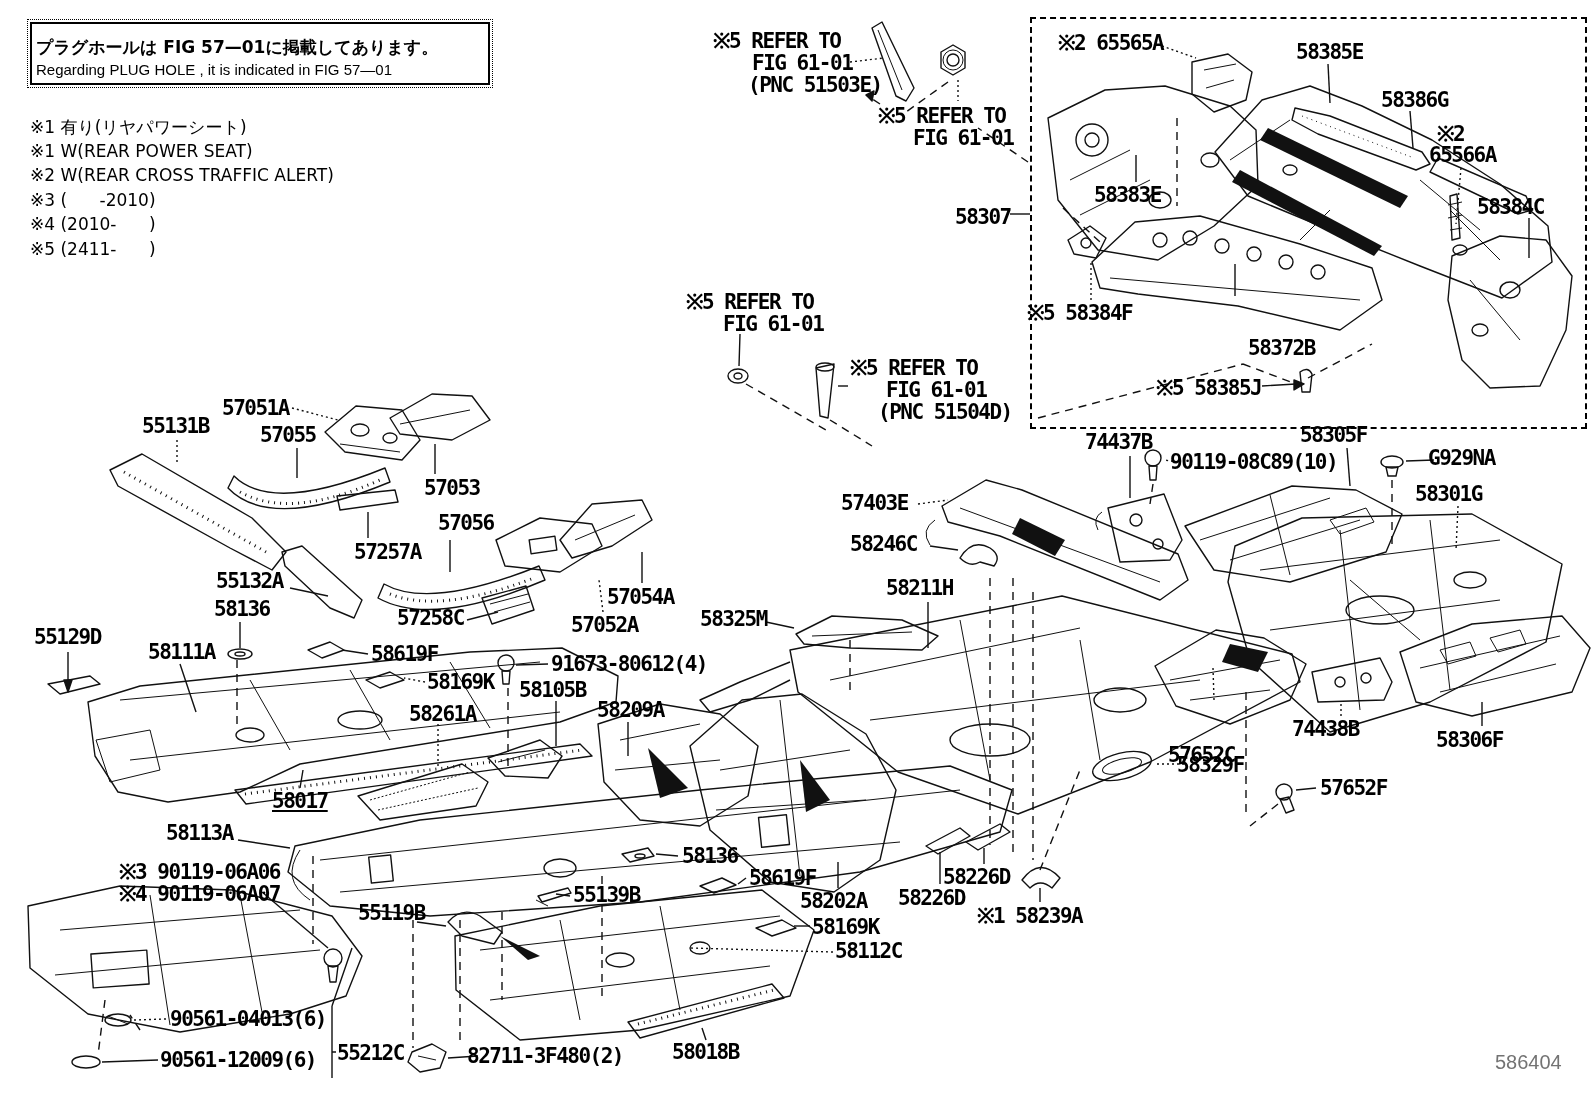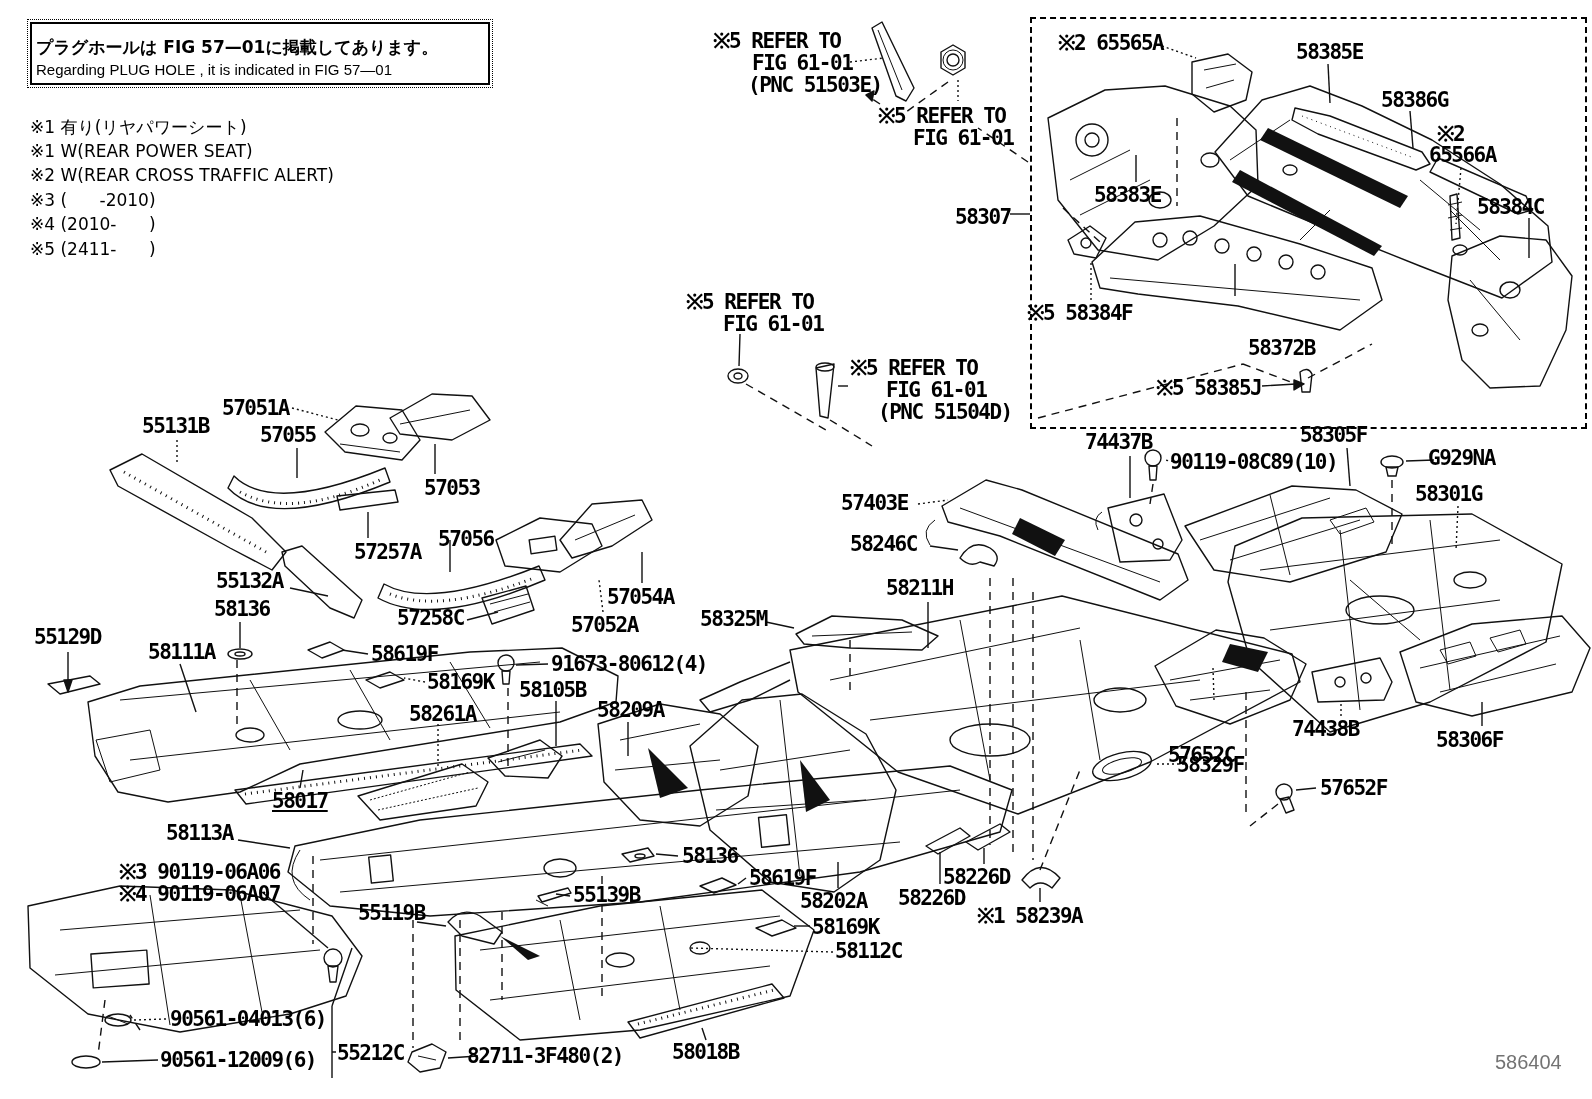--- a/index.html
+++ b/index.html
@@ -501,21 +501,21 @@
       <div class="part-label" style="left: 1156px; top: 377px;">※5 58385J</div>
       <div class="part-label" style="left: 686px; top: 291px;">※5 REFER TO</div>
       <div class="part-label" style="left: 723px; top: 313px;">FIG 61-01</div>
       <div class="part-label" style="left: 850px; top: 357px;">※5 REFER TO</div>
       <div class="part-label" style="left: 886px; top: 379px;">FIG 61-01</div>
       <div class="part-label" style="left: 878px; top: 401px;">(PNC 51504D)</div>
       <div class="part-label" style="left: 222px; top: 397px;">57051A</div>
       <div class="part-label" style="left: 142px; top: 415px;">55131B</div>
       <div class="part-label" style="left: 260px; top: 424px;">57055</div>
       <div class="part-label" style="left: 424px; top: 477px;">57053</div>
-      <div class="part-label" style="left: 438px; top: 528px; text-align: right;">57056</div>
+      <div class="part-label" style="left: 438px; top: 512px; text-align: right;">57056</div>
       <div class="part-label" style="left: 354px; top: 541px;">57257A</div>
       <div class="part-label" style="left: 216px; top: 570px;">55132A</div>
       <div class="part-label" style="left: 214px; top: 598px;">58136</div>
       <div class="part-label" style="left: 397px; top: 607px;">57258C</div>
       <div class="part-label" style="left: 607px; top: 586px;">57054A</div>
       <div class="part-label" style="left: 571px; top: 614px;">57052A</div>
       <div class="part-label" style="left: 34px; top: 626px; text-align: right;">55129D</div>
       <div class="part-label" style="left: 148px; top: 641px;">58111A</div>
       <div class="part-label" style="left: 371px; top: 643px;">58619F</div>
       <div class="part-label" style="left: 427px; top: 671px;">58169K</div>

